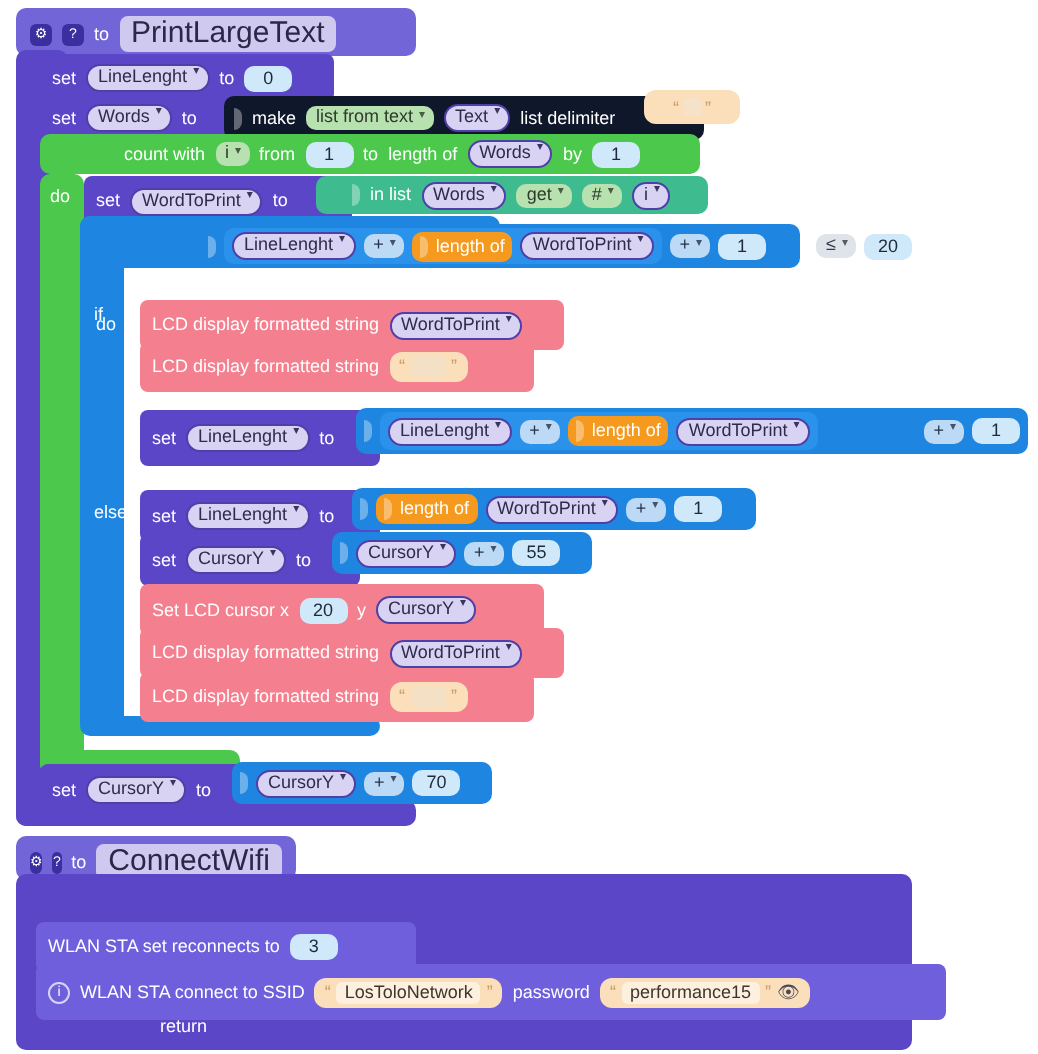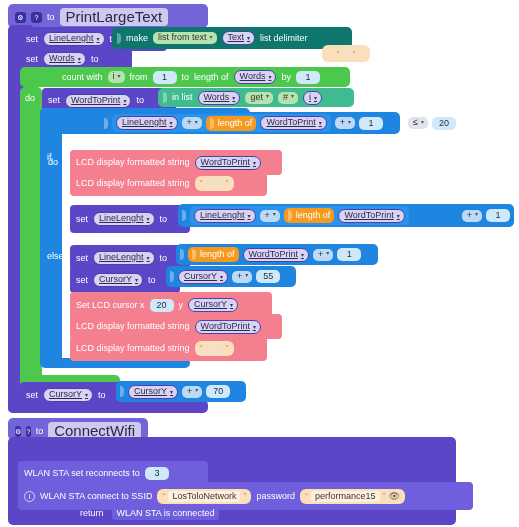--- a/index.html
+++ b/index.html
@@ -10,25 +10,24 @@
   }
   .canvas{position:relative;width:519px;height:527px;}
 
   
   .blk{position:absolute;box-sizing:border-box;}
   .row{display:flex;align-items:center;}
   .lbl{color:#ffffff;font-size:9px;white-space:nowrap;line-height:1;}
 
   
   .var{
-    display:inline-flex;align-items:flex-end;gap:3px;
+    display:inline-flex;align-items:flex-start;gap:3px;
     background:#d9d3f3;border:1.5px solid #4f3fa8;border-radius:7px;
     padding:1px 4px 2px 5px;font-size:9px;color:#2f2b4a;line-height:1;
     white-space:nowrap;
-    text-decoration:underline;
   }
   .var .car{font-size:6px;color:#3a3560;transform:translateY(-1px);}
 
   
   .dd{
     display:inline-flex;align-items:center;gap:3px;
     border-radius:5px;padding:1px 4px 2px 5px;font-size:9px;line-height:1;
     white-space:nowrap;color:#2f3a2c;background:#b7e2b0;
   }
   .dd.blue{background:#bcd9f5;color:#25324a;}
@@ -118,21 +117,21 @@
 
   <div class="stmt purple" style="left:20px;top:47px;width:100px;height:18px;">
     <span class="lbl">set</span>
     <span class="var">
       <span>Words</span>
         <span class="car">▾</span>
     </span>
     <span class="lbl">to</span>
   </div>
 
-  <div class="blk row" style="left:112px;top:27px;width:240px;height:22px;background:#0f766e;border-radius:5px;padding:0 5px;gap:5px;">
+  <div class="blk row" style="left:112px;top:48px;width:240px;height:22px;background:#0f172a;border-radius:5px;padding:0 5px;gap:5px;">
     <span class="plug"></span>
     <span class="lbl">make</span>
     <span class="dd">
       <span>list from text</span>
         <span class="car">▾</span>
     </span>
     <span class="var">
       <span>Text</span>
         <span class="car">▾</span>
     </span>
@@ -170,21 +169,21 @@
 
   <div class="stmt purple" style="left:42px;top:88px;width:122px;height:19px;">
     <span class="lbl">set</span>
     <span class="var">
       <span>WordToPrint</span>
         <span class="car">▾</span>
     </span>
     <span class="lbl">to</span>
   </div>
 
-  <div class="blk row" style="left:158px;top:88px;width:196px;height:19px;background:#3ebb8f;border-radius:5px;padding:0 5px;gap:5px;">
+  <div class="blk row" style="left:158px;top:88px;width:196px;height:19px;background:#3ebb8f;border-radius:5px;padding:0 18px;gap:5px;">
     <span class="plug"></span>
     <span class="lbl">in list</span>
     <span class="var">
       <span>Words</span>
         <span class="car">▾</span>
     </span>
     <span class="dd">
       <span>get</span>
         <span class="car">▾</span>
     </span>
@@ -422,16 +421,15 @@
     <span class="str">
       <span class="q">“</span>
       <span class="val">performance15</span>
       <span class="q">”</span>
       <span class="eye">👁</span>
     </span>
   </div>
 
   <div class="blk row" style="left:80px;top:505px;height:16px;gap:8px;">
     <span class="lbl">return</span>
-    <span class="lbl" style="background:#6f5fdc;border-radius:3px;padding:2px 5px;">WLAN STA is connected</span>
   </div>
 
 </div>
 
 </body></html>

